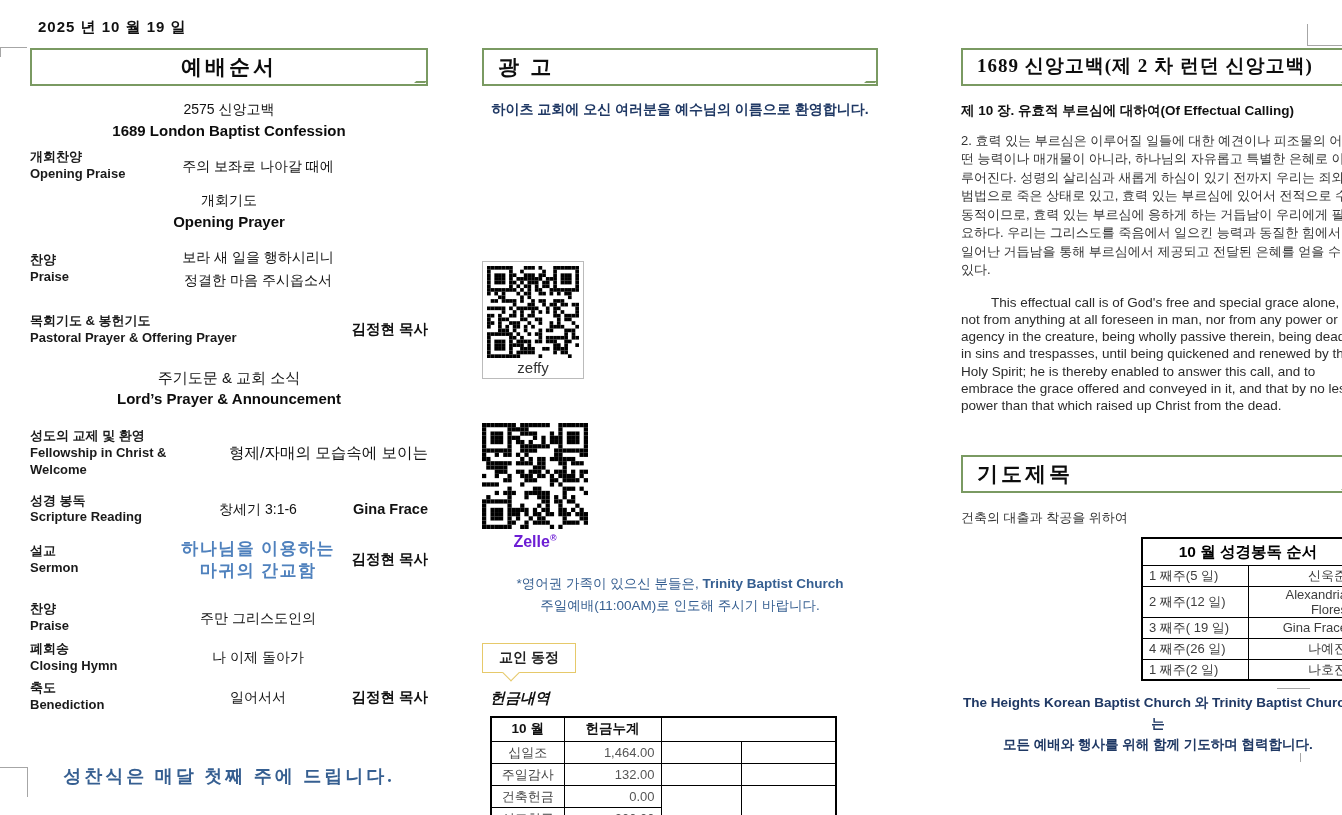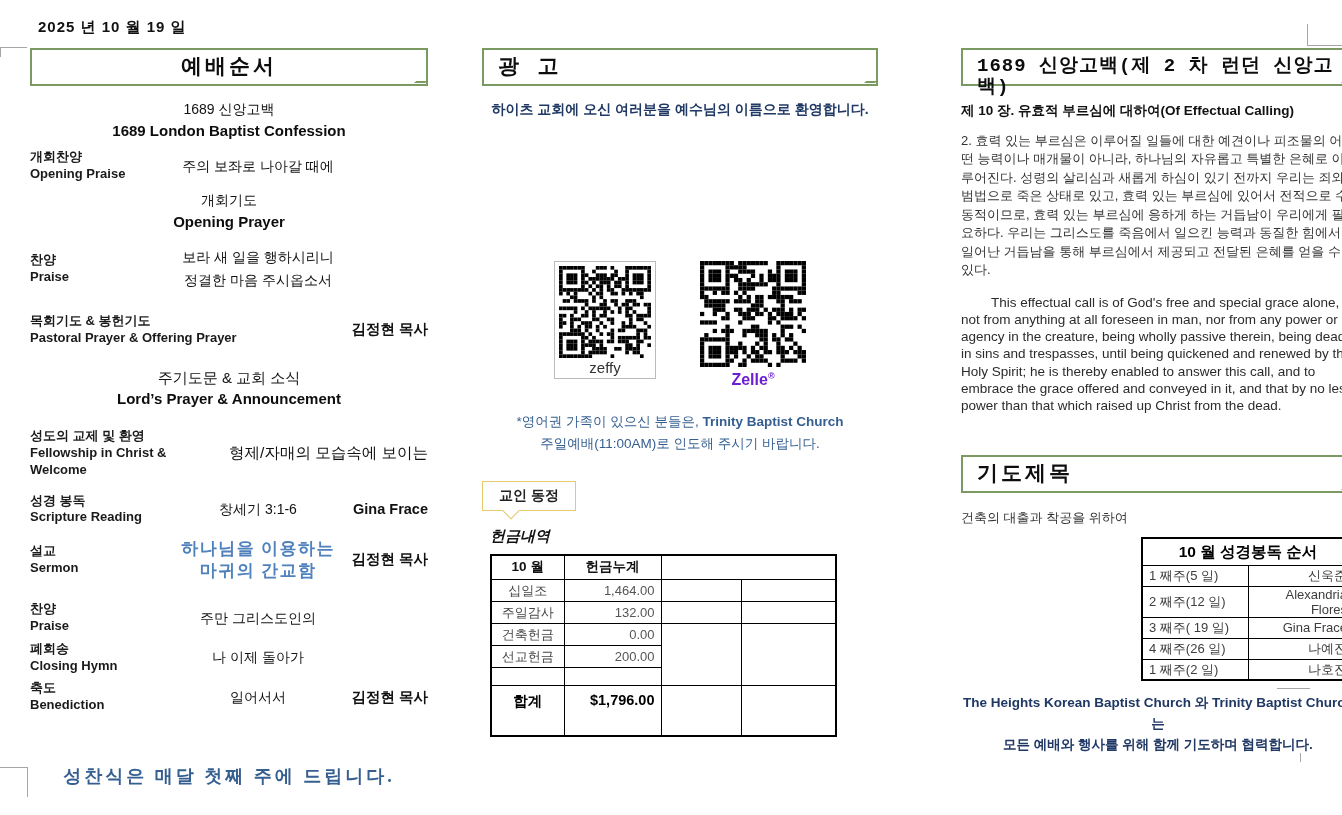--- a/index.html
+++ b/index.html
@@ -14,21 +14,21 @@
 
   .col { position:absolute; top:48px; }
   .col-left   { left:30px;  width:398px; }
   .col-mid    { left:482px; width:396px; }
   .col-right  { left:961px; width:394px; }
 
   
   .title-box { position:relative; border:2px solid #7a9a62; background:#fff; height:38px; padding:6px 14px 4px 14px; }
   .title-box::after { content:""; position:absolute; right:1px; bottom:1px; width:11px; height:7px;
     border-bottom:2px solid #7a9a62; transform:skewX(-48deg); transform-origin:bottom right; }
-  .title-text { font-family:Liberation Mono, monospace; font-weight:bold; font-size:21px; color:#0d0d0d; letter-spacing:3px; line-height:1.1;margin-top:32px; }
+  .title-text { font-family:Liberation Serif, serif; font-weight:bold; font-size:21px; color:#0d0d0d; letter-spacing:3px; line-height:1.1;margin-top:32px; }
   .title-center { text-align:center; }
 
   
   .callout { position:relative; display:inline-block; background:#fff; padding:5px 16px; font-weight:bold; font-size:14px; }
   .callout.gold { border:1.5px solid #e6c96a; }
   .callout.gold::after { content:""; position:absolute; left:22px; bottom:-7px; width:11px; height:11px; background:#fff;
     border-right:1.5px solid #e6c96a; border-bottom:1.5px solid #e6c96a; transform:rotate(45deg); }
 
   
   .prog-row { display:grid; grid-template-columns:150px 1fr 92px; align-items:center; }
@@ -40,21 +40,21 @@
   .center-block .ko { font-size:14px; color:#111; }
   .center-block .en { font-size:15px; font-weight:bold; color:#0d0d0d; }
   .sermon-title { color:#4f81bd; font-weight:bold; font-size:17px; line-height:1.25; letter-spacing:1.5px; font-family:"Liberation Serif", serif; }
   .fellow-note { font-size:15.5px; color:#111; text-align:right; }
   .communion { text-align:center; font-family:"Liberation Serif", serif; font-weight:bold; font-size:18px; color:#365f91; letter-spacing:3px; }
 
   
   .welcome { text-align:center; font-size:14px; font-weight:bold; color:#1f3864; margin-top:15px; }
   ol.ann { margin-top:14px; padding-left:40px; font-size:13.5px; color:#3c3c3c; line-height:1.55; }
   ol.ann li { padding-left:10px; margin-bottom:3px; }
-  .qr-row { display:flex; justify-content:center; align-items:flex-start; gap:44px; margin-top:26px; }
+  .qr-row { display:flex; justify-content:center; align-items:flex-start; gap:44px; margin-top:26px;flex-direction:column; }
   .qr-box { border:1px solid #bbb; padding:4px 4px 0 4px; text-align:center; }
   .qr { display:block; }
   .qr-label { font-size:15px; color:#333; text-align:center; padding:1px 0 2px 0; }
   .zelle-label { font-size:16px; font-weight:bold; color:#6d1ed4; text-align:center; margin-top:4px; font-family:"Liberation Sans", sans-serif; }
   .zelle-label sup { font-size:9px; }
   .eng-note { text-align:center; font-size:13.5px; color:#365f91; line-height:1.6; margin-top:22px; }
   .eng-note b { font-weight:bold; }
   .offer-title { font-size:15px; font-weight:bold; color:#111; margin:16px 0 8px 8px;font-style:italic; }
   table.otable { border-collapse:collapse; table-layout:fixed; width:345px; margin-left:8px; }
   table.otable td { border:1px solid #000; font-size:13px; color:#555; height:22px; padding:0 6px; }
@@ -94,21 +94,21 @@
   <div class="mark" style="left:1300px;top:753px;width:1px;height:9px;"></div>
 
   <div class="date">2025 년 10 월 19 일</div>
 
   <div class="col col-left">
     <div class="title-box title-center">
       <span class="title-text">예배순서</span>
     </div>
 
     <div class="center-block mt12">
-      <span class="ko">1689 신앙고백</span><br>
+      <span class="ko">2575 신앙고백</span><br>
       <span class="en">1689 London Baptist Confession</span>
     </div>
 
     <div class="prog-row mt8">
       <div class="prog-label">
         <span>개회찬양</span>
         <span class="en">Opening Praise</span>
       </div>
       <div class="prog-center">주의 보좌로 나아갈 때에</div>
       <div class="prog-right"></div>

